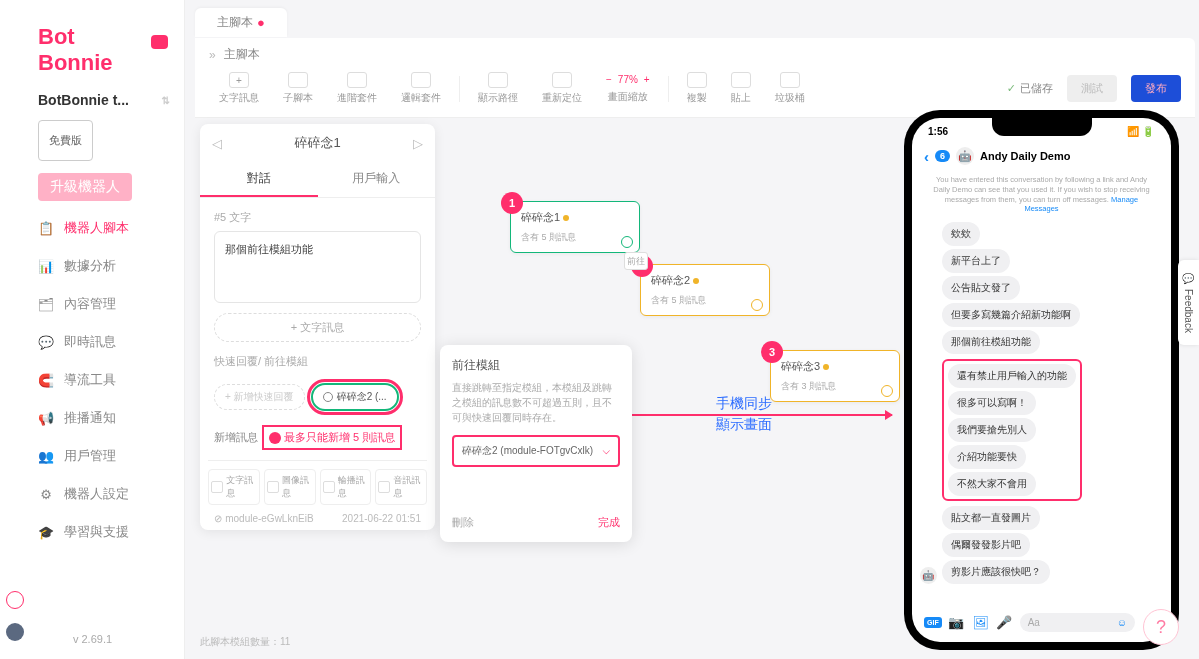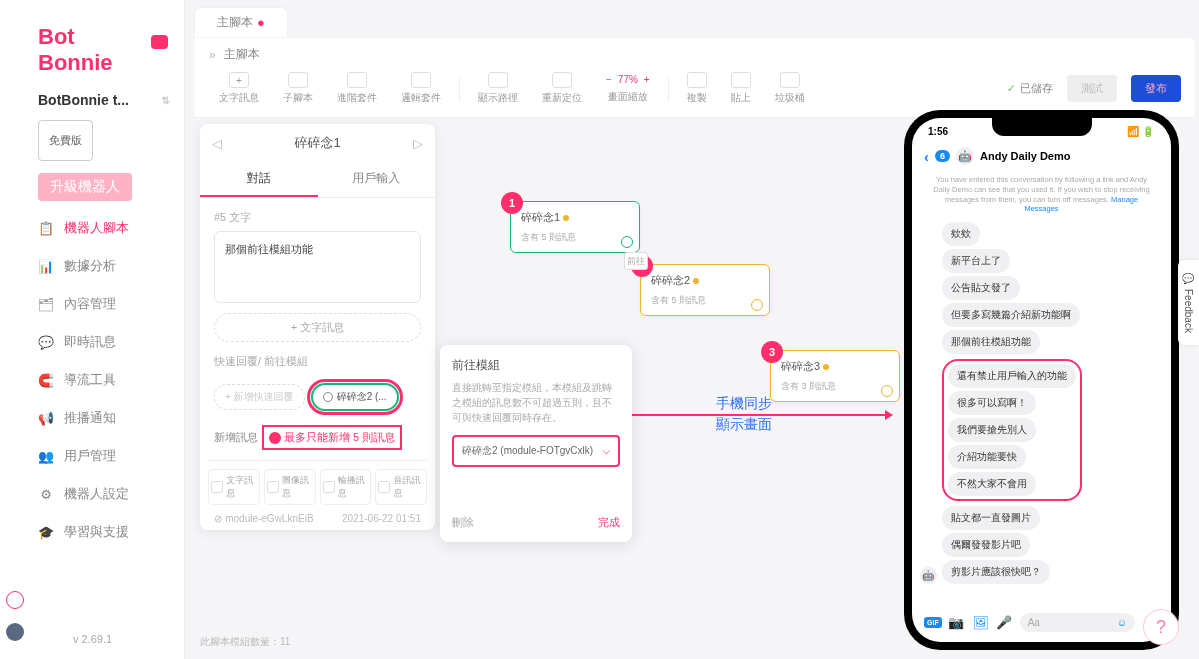--- a/index.html
+++ b/index.html
@@ -91,21 +91,21 @@
 .status-bar { padding: 8px 16px 4px; display: flex; justify-content: space-between; align-items: center; font-size: 10px; font-weight: 600; }
 .notch { position: absolute; top: 0; left: 50%; transform: translateX(-50%); width: 100px; height: 18px; background: #000; border-radius: 0 0 12px 12px; }
 .chat-header { padding: 6px 12px; display: flex; align-items: center; gap: 6px; font-size: 11px; font-weight: 600; }
 .chat-header .back { color: #168af7; font-size: 15px; }
 .chat-header .unread { background: #168af7; color: #fff; border-radius: 8px; padding: 1px 5px; font-size: 9px; }
 .chat-header .bot-ava { width: 18px; height: 18px; border-radius: 50%; background: #eee; display: inline-flex; align-items: center; justify-content: center; font-size: 11px; }
 .chat-disclaimer { padding: 4px 20px 8px; font-size: 7.5px; color: #aaa; text-align: center; line-height: 1.3; }
 .chat-disclaimer .link { color: #168af7; }
 .messages { padding: 0 10px 0 30px; display: flex; flex-direction: column; gap: 3px; align-items: flex-start; }
 .msg-bubble { background: #f0f0f2; padding: 5px 9px; border-radius: 12px; font-size: 10px; color: #333; display: inline-block; }
-.msg-group-box { border: 2px solid #ff2e6c; border-radius: 16px; padding: 3px 4px; margin: 2px 0; display: inline-flex; flex-direction: column; gap: 3px; align-items: flex-start; }
+.msg-group-box { border: 2px solid #ff2e6c; border-radius: 6px; padding: 3px 4px; margin: 2px 0; display: inline-flex; flex-direction: column; gap: 3px; align-items: flex-start; }
 .bot-ava-small { position: absolute; left: 8px; width: 17px; height: 17px; border-radius: 50%; background: #eee; display: flex; align-items: center; justify-content: center; font-size: 10px; }
 .chat-input-bar { position: absolute; bottom: 6px; left: 6px; right: 6px; display: flex; align-items: center; gap: 6px; padding: 4px 6px; }
 .chat-input-bar .ci { width: 18px; height: 18px; color: #168af7; display: flex; align-items: center; justify-content: center; font-size: 13px; }
 .chat-input-bar .gif-badge { background: #168af7; color: #fff; font-size: 7px; font-weight: bold; padding: 2px 3px; border-radius: 3px; }
 .chat-input-field { flex: 1; background: #f0f0f2; border-radius: 12px; padding: 4px 8px; font-size: 10px; color: #aaa; display: flex; align-items: center; justify-content: space-between; }
 
 .feedback-tab { position: absolute; right: 0; top: 260px; background: #fff; padding: 12px 5px; border-radius: 6px 0 0 6px; box-shadow: -1px 0 4px rgba(0,0,0,0.1); writing-mode: vertical-rl; font-size: 10px; color: #555; cursor: pointer; display: flex; align-items: center; gap: 5px; }
 .help-btn { position: absolute; right: 20px; bottom: 14px; width: 36px; height: 36px; border: 1px solid #ffc4d4; border-radius: 50%; background: #fff; color: #ff7ba3; font-size: 18px; display: flex; align-items: center; justify-content: center; cursor: pointer; }
 
 .bottom-status { position: absolute; left: 200px; bottom: 10px; font-size: 10px; color: #bbb; }

